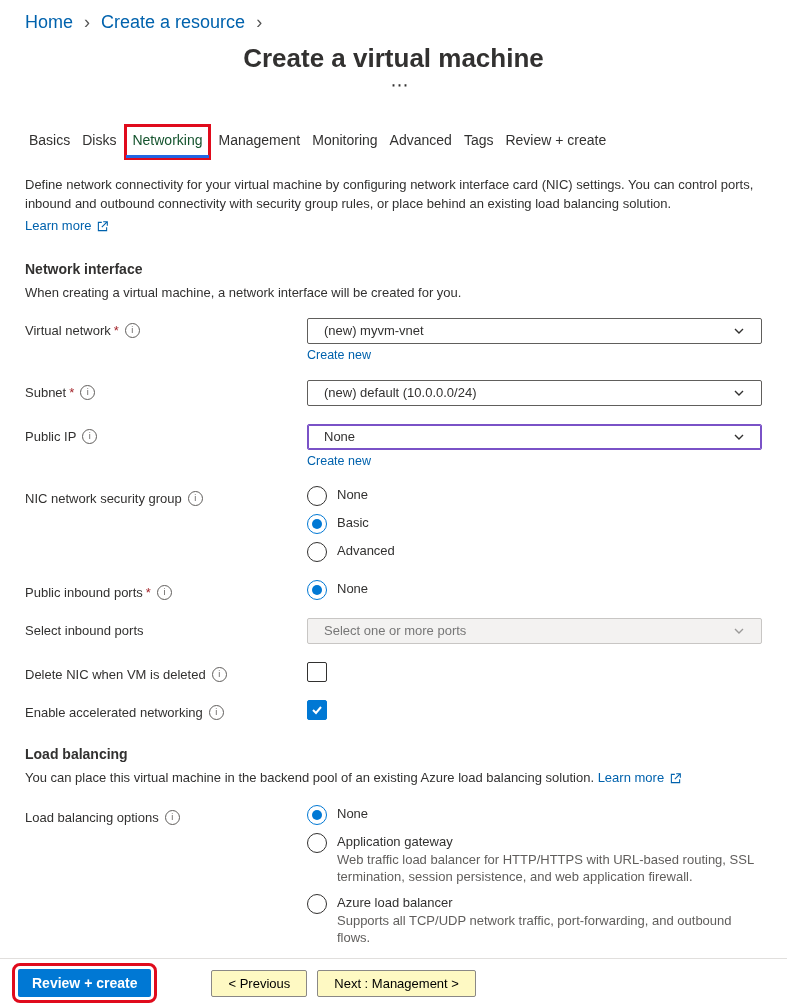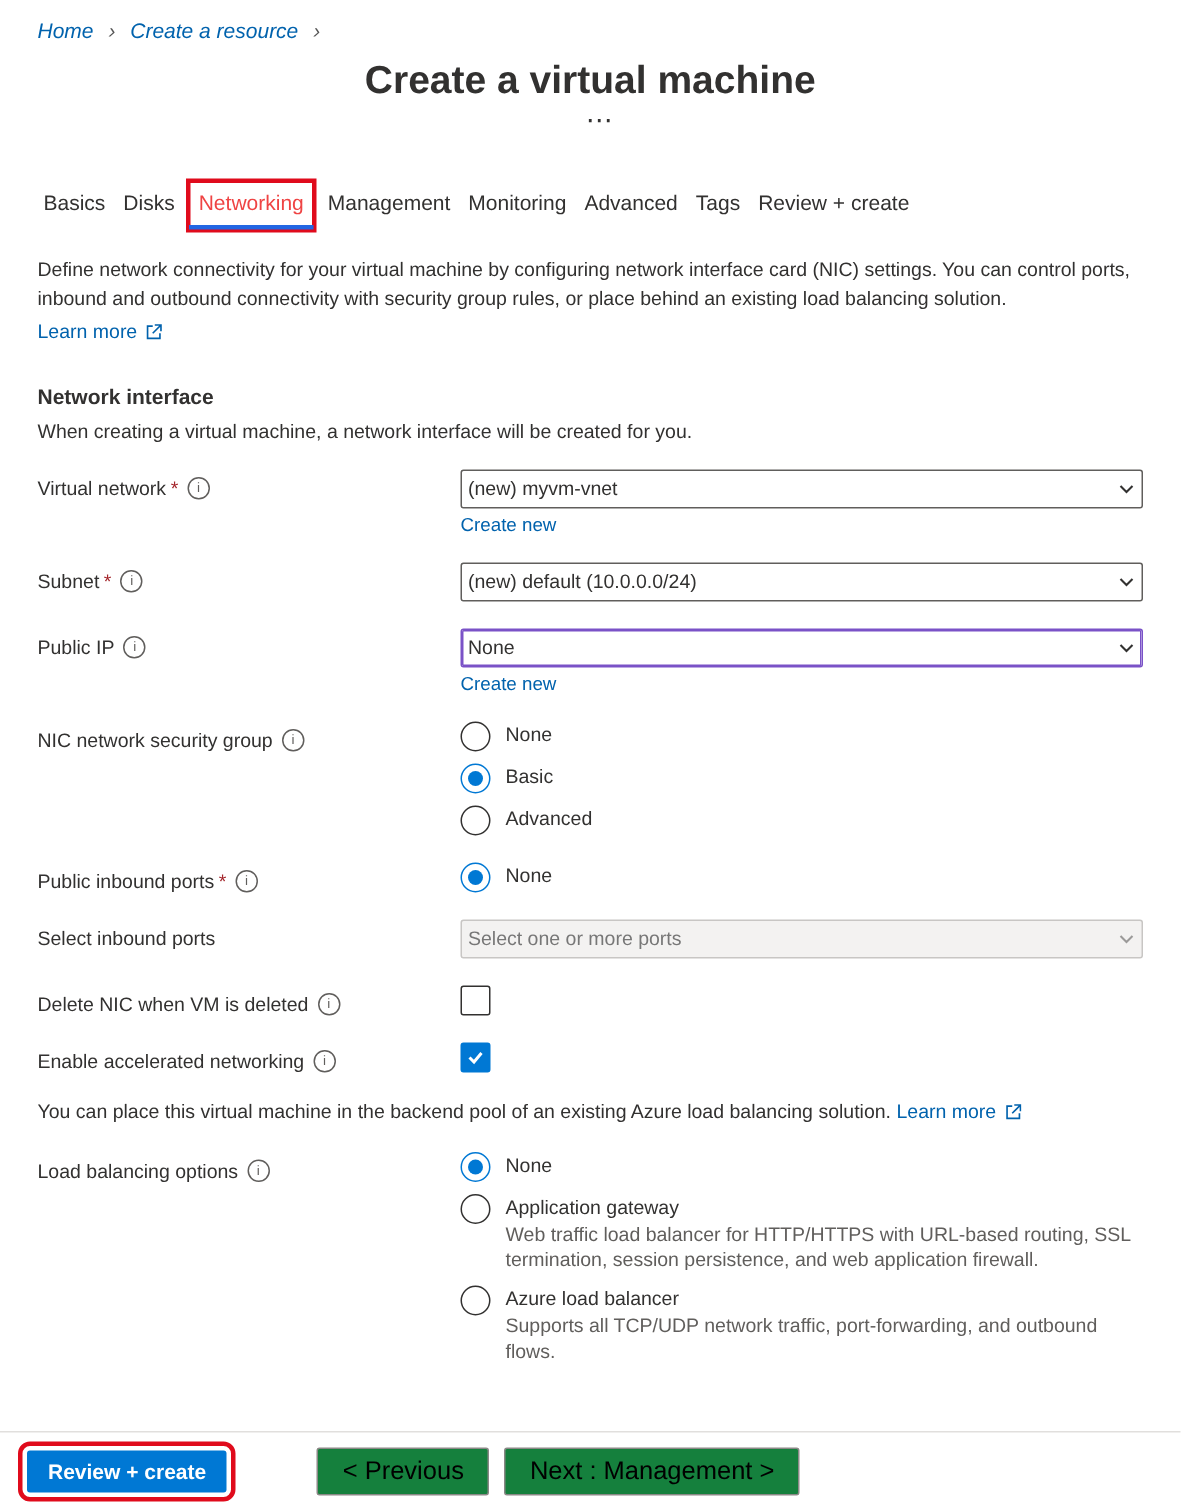--- a/index.html
+++ b/index.html
@@ -9,32 +9,32 @@
     font-size: 13px;
     color: #323130;
     background: #fff;
     width: 787px;
   }
   a.link { color: #0062ad; text-decoration: none; cursor: pointer; }
 
   .page { padding: 0 25px 80px 25px; }
 
   
-  .breadcrumb { padding: 12px 0 6px 0; font-size: 14px; font-style: italic; }
+  .breadcrumb { padding: 12px 0 6px 0; font-size: 18px; }
   .breadcrumb .sep { color: #555; margin: 0 6px; }
 
   
   .title-row { display: flex; align-items: center; margin: 4px 0 30px 0; flex-direction: column; }
   h1.title { font-size: 26px; font-weight: 600; margin: 0; }
   .dots { margin-left: 14px; color: #323130; font-size: 18px; letter-spacing: 2px; cursor: pointer; }
 
   
   .tabs { display: flex; gap: 8px; border-bottom: none; margin: 0 0 18px 2px; }
   .tab { font-size: 14px; padding: 6px 2px 10px 2px; color: #323130; cursor: pointer; position: relative; }
-  .tab.active { color: #ef4444; }
+  .tab.active { color: #14532d; }
   .tab.active::after {
     content: ""; position: absolute; left: 0; right: 0; bottom: 0;
     height: 3px; background: #2266e3;
   }
   .tab.highlighted { outline: 3px solid #e00b1c; outline-offset: -1px; padding: 6px 6px 10px 6px; }
 
   .intro { font-size: 13px; line-height: 1.45; margin-bottom: 4px; max-width: 740px; }
   .ext-icon { display:inline-block; vertical-align: -2px; margin-left: 2px; }
 
   h3.section { font-size: 14px; font-weight: 700; margin: 26px 0 8px 0; }
@@ -45,21 +45,21 @@
   .row { display: flex; align-items: flex-start; margin-bottom: 18px; }
   .label-col { width: 282px; padding-top: 5px; display: flex; align-items: center; flex-shrink: 0; }
   .label-col .txt { font-size: 13px; }
   .req { color: #a4262c; margin-left: 3px; }
   .info-icon { display:inline-flex; margin-left: 6px; width:13px; height:13px; border:1px solid #605e5c; border-radius:50%; font-size:9px; align-items:center; justify-content:center; color:#605e5c; cursor:default;}
   .ctrl-col { flex: 1; }
 
   .select {
     border: 1px solid #605e5c; border-radius: 2px; height: 24px;
     display: flex; align-items: center; justify-content: space-between;
-    padding: 0 4px; font-size: 13px; cursor: pointer; background:#fff;
+    padding: 0 16px; font-size: 13px; cursor: pointer; background:#fff;
   }
   .select.focused { border-color: #7a52c7; box-shadow: 0 0 0 1px #7a52c7 inset; }
   .select.disabled { background: #f3f2f1; color: #777; border-color:#c8c6c4; cursor:not-allowed;}
   .select.disabled .chevron { opacity:.45;}
   .chevron { width: 12px; height: 12px; display:inline-flex;}
   .sublink { font-size: 12.5px; margin-top: 4px; display:inline-block; }
 
   .radios { display: flex; flex-direction: column; gap: 8px; }
   .radio-item { display: flex; align-items: flex-start; cursor: pointer; }
   .radio { width:18px; height:18px; border:1px solid #323130; border-radius:50%; flex-shrink:0; display:flex; align-items:center; justify-content:center; margin-right:10px; }
@@ -80,22 +80,22 @@
     padding: 10px 18px; display:flex; align-items:center; gap: 60px;
     box-sizing: border-box;
   }
   .btn-primary {
     background:#0078d4; color:#fff; border:none; border-radius:2px;
     font-size:14px; font-weight:600; padding: 6px 14px; cursor:pointer;
     outline: 3px solid #e00b1c; outline-offset: 3px;
   }
   .btn-group { display:flex; gap:10px; }
   .btn-secondary {
-    background:#15803d; border:1px solid #8a8886; border-radius:2px;
-    font-size:17px; padding: 5px 16px; cursor:pointer;
+    background:#fef9c3; border:1px solid #8a8886; border-radius:2px;
+    font-size:13px; padding: 5px 16px; cursor:pointer;
   }
 </style>
 </head>
 <body>
 
 <div class="page">
 
   <div class="breadcrumb">
     <a class="link">Home</a>
     <span class="sep">›</span>
@@ -265,20 +265,21 @@
         <div class="checkbox checked">
           <svg width="12" height="12" viewBox="0 0 12 12">
               <path fill="none" stroke="#fff" stroke-width="2" d="M2 6l3 3 5-6"></path>
             </svg>
         </div>
       </div>
     </div>
 
   </div>
 
+  <h3 class="section">Load balancing</h3>
   <div class="subdesc">
     <span>You can place this virtual machine in the backend pool of an existing Azure load balancing solution.</span>
     <a class="link">
       <span>Learn more</span>
       <span class="ext-icon">
         <svg width="11" height="11" viewBox="0 0 16 16">
             <path fill="none" stroke="#0062ad" stroke-width="1.6" d="M7 2H2v12h12V9M9 1h6v6M15 1L7 9"></path>
           </svg>
       </span>
     </a>

